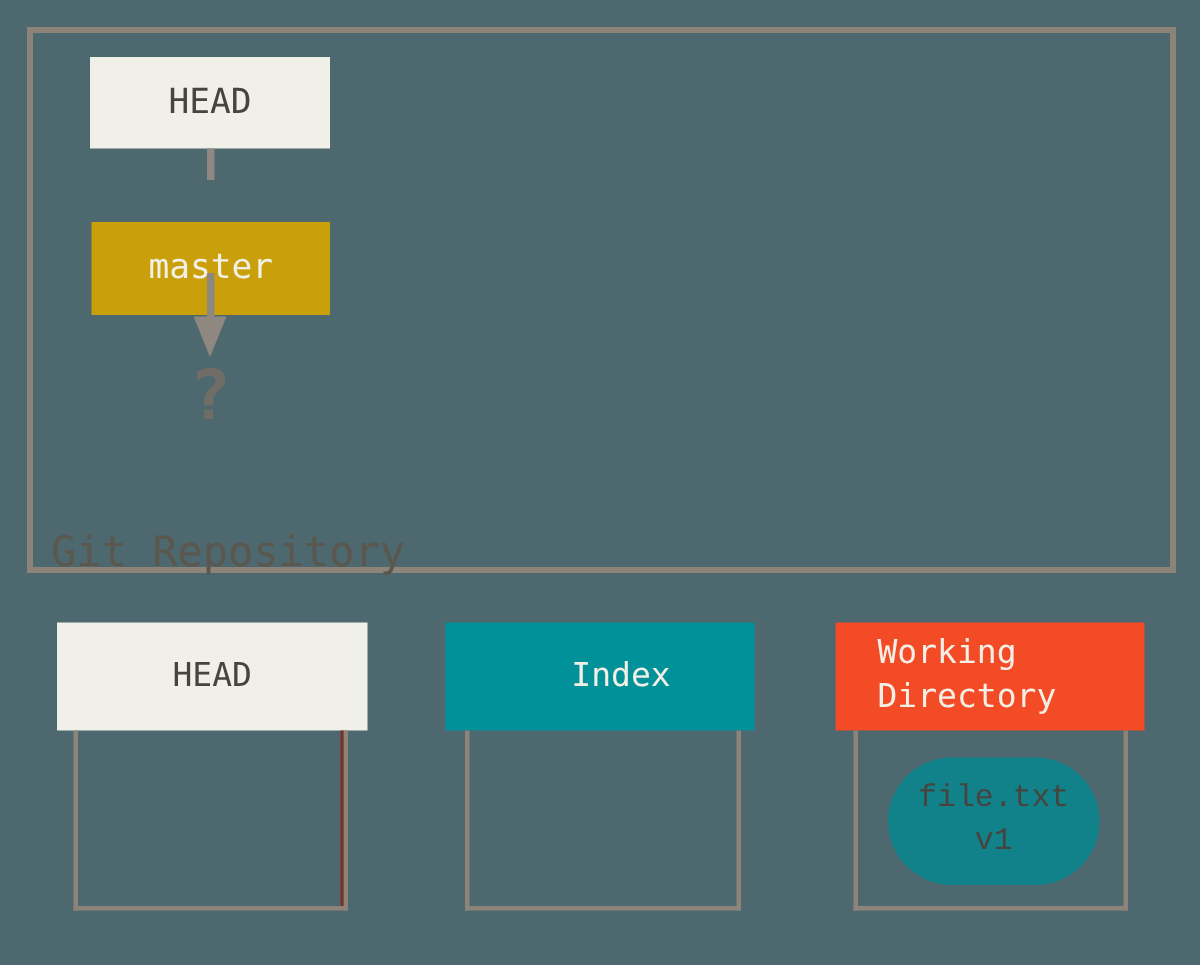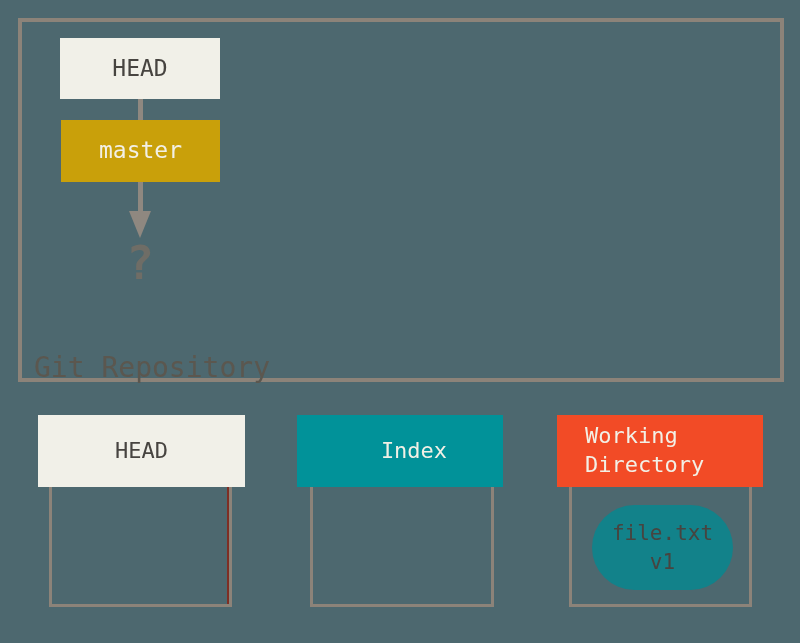--- a/index.html
+++ b/index.html
@@ -45,21 +45,21 @@
   .box {
     position: absolute;
     display: flex;
     align-items: center;
     justify-content: center;
     text-align: left;
     font-size: 22px;
     line-height: 1.3;
   }
   .cream { background: var(--cream-box); color: var(--dark-text); }
-  .gold  { background: var(--branch-gold); color: var(--light-text); }
+  .gold  { background: var(--branch-gold); color: var(--light-text); margin-top: 28px; }
   .teal  { background: var(--index-teal); color: var(--light-text); padding-left: 28px; }
   .red   { background: var(--working-red); color: var(--light-text); }
 
   .head-top { left: 60px; top: 38px; width: 160px; height: 61px; font-size: 23px; }
   .master   { left: 61px; top: 120px; width: 159px; height: 62px; font-size: 23px; }
 
   .conn {
     position: absolute;
     width: 5px;
     background: var(--arrow-gray);
@@ -113,20 +113,21 @@
     border-radius: 43px;
     background: var(--file-teal);
     color: var(--dark-text);
     display: flex;
     flex-direction: column;
     align-items: center;
     justify-content: center;
     font-size: 21px;
     line-height: 1.35;
     text-align: center;
+    font-family: Liberation Mono, monospace;
   }
 </style>
 </head>
 <body>
 
 <div class="canvas">
 
   <div class="repo-rect">
     <div class="repo-label">Git Repository</div>
   </div>

